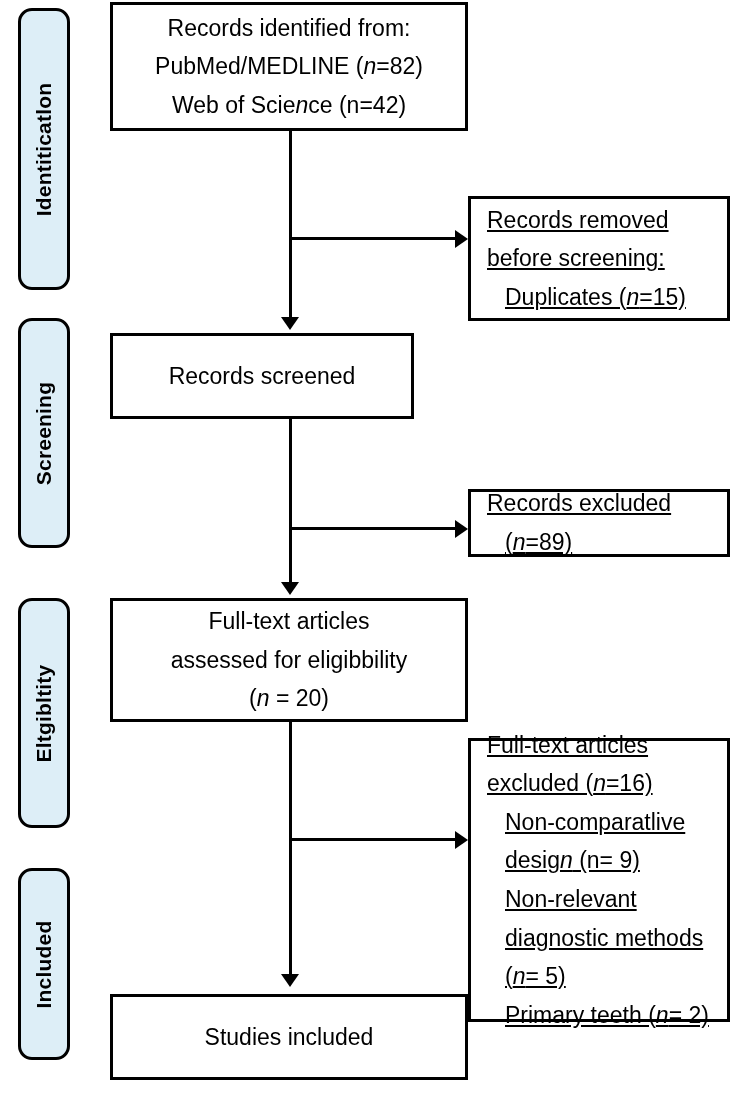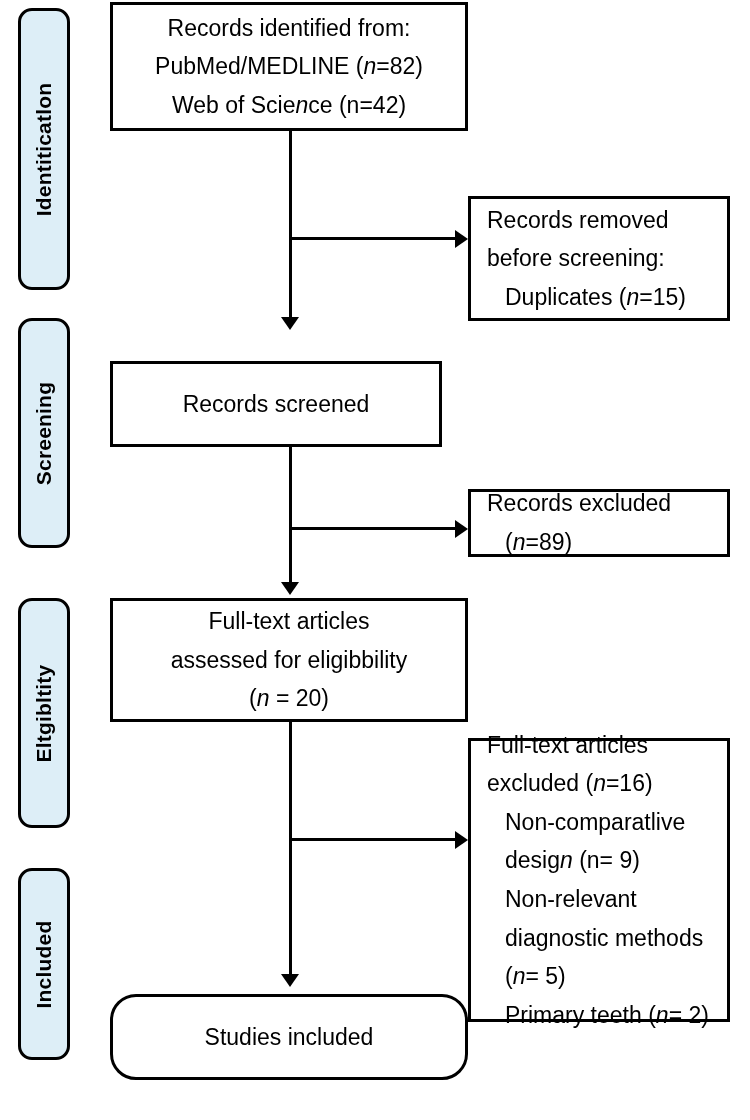--- a/index.html
+++ b/index.html
@@ -50,21 +50,21 @@
     flex-direction: column;
     justify-content: center;
     gap: 8px;
   }
   .flow-box .line {
     font-size: 23px;
     line-height: 1.33;
     white-space: pre;
   }
   .center .line { text-align: center; }
-  .left .line   { text-align: left; padding-left: 16px; }
+  .left .line   { text-align: left; padding-left: 16px; text-decoration: underline; }
   .indent       { padding-left: 34px !important; }
   .flow-box em {
     font-style: italic;
   }
 
   
   .vline {
     position: absolute;
     width: 3px;
     background: #000000;
@@ -135,21 +135,21 @@
       <div class="line">PubMed/MEDLINE (<em>n</em>=82)</div>
       <div class="line">Web of Scie<em>n</em>ce (n=42)</div>
     </div>
 
   <div class="flow-box left" style="left:468px; top:196px; width:262px; height:125px;">
       <div class="line">Records removed</div>
       <div class="line">before screening:</div>
       <div class="line indent">Duplicates (<em>n</em>=15)</div>
     </div>
 
-  <div class="flow-box center" style="left:110px; top:333px; width:332px; height:86px;margin-top:28px;">
+  <div class="flow-box center" style="left:110px; top:333px; width:304px; height:86px;">
       <div class="line">Records screened</div>
     </div>
 
   <div class="flow-box left" style="left:468px; top:489px; width:262px; height:68px;">
       <div class="line">Records excluded</div>
       <div class="line indent">(<em>n</em>=89)</div>
     </div>
 
   <div class="flow-box center" style="left:110px; top:598px; width:358px; height:124px;">
       <div class="line">Full-text articles</div>
@@ -161,17 +161,17 @@
       <div class="line">Full-text articles</div>
       <div class="line">excluded (<em>n</em>=16)</div>
       <div class="line indent">Non-comparatlive</div>
       <div class="line indent">desig<em>n</em> (n= 9)</div>
       <div class="line indent">Non-relevant</div>
       <div class="line indent">diagnostic methods</div>
       <div class="line indent">(<em>n</em>= 5)</div>
       <div class="line indent">Primary teeth (<em>n</em>= 2)</div>
     </div>
 
-  <div class="flow-box center" style="left:110px; top:994px; width:358px; height:86px;border-radius:26px;">
+  <div class="flow-box center" style="left:110px; top:994px; width:358px; height:86px;">
       <div class="line">Studies included</div>
     </div>
 
 </div>
 
 </body></html>

